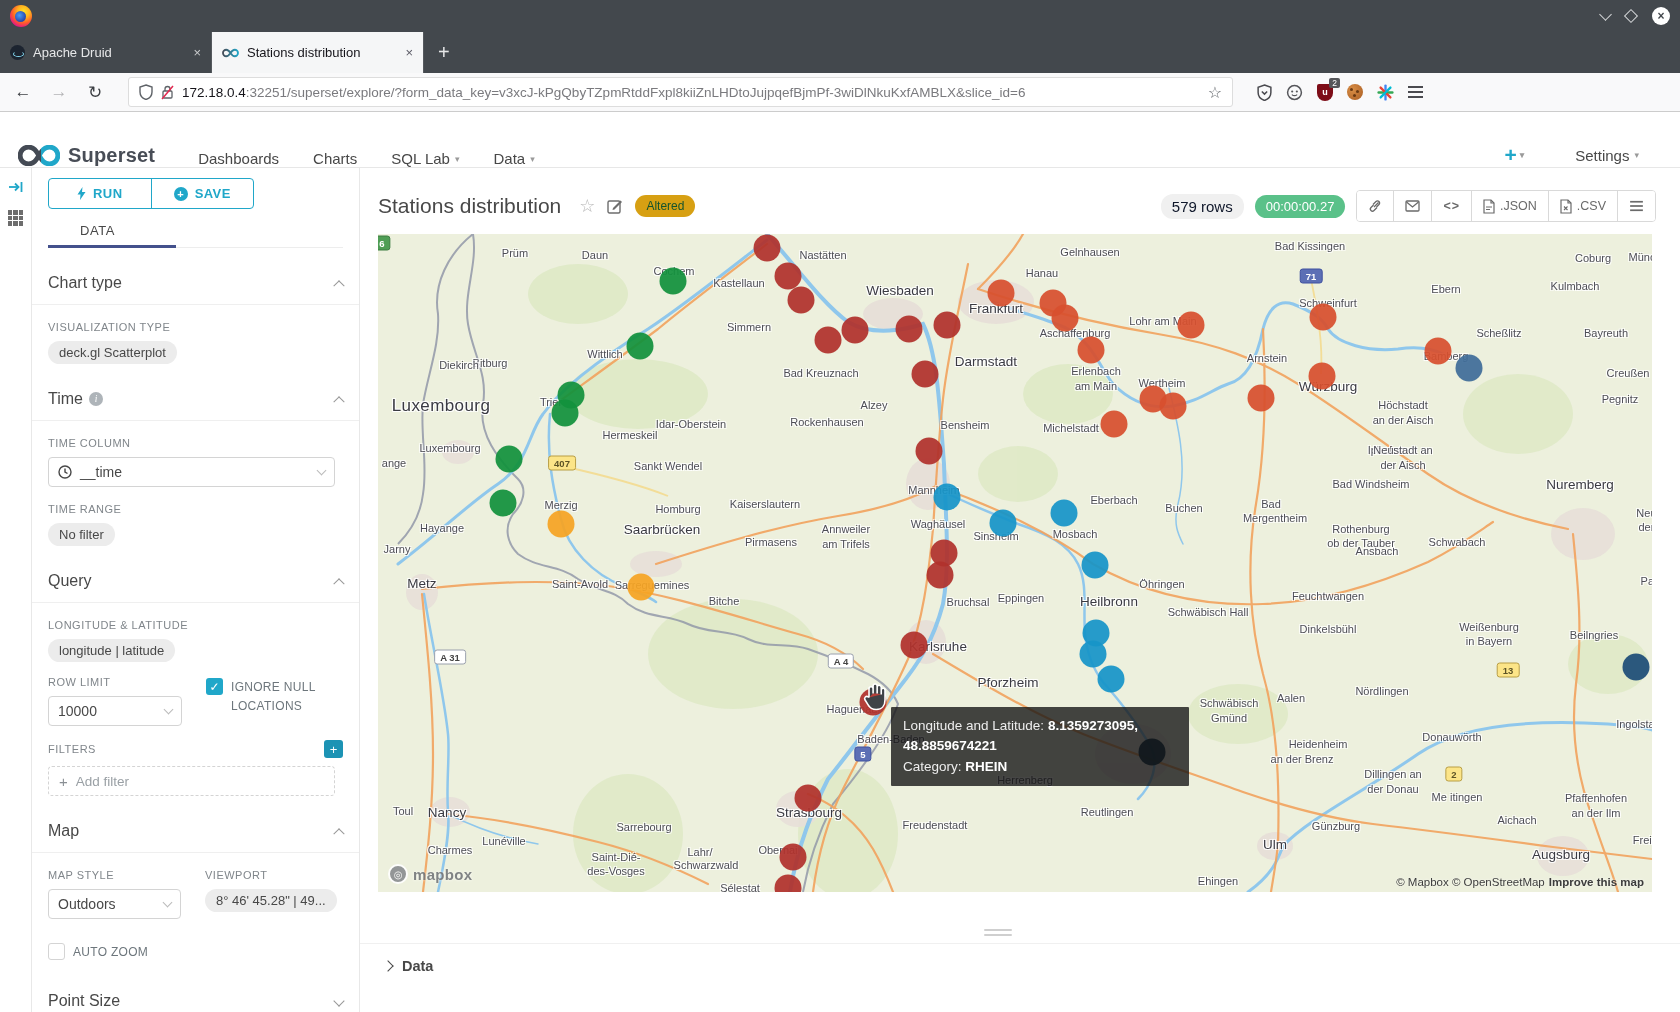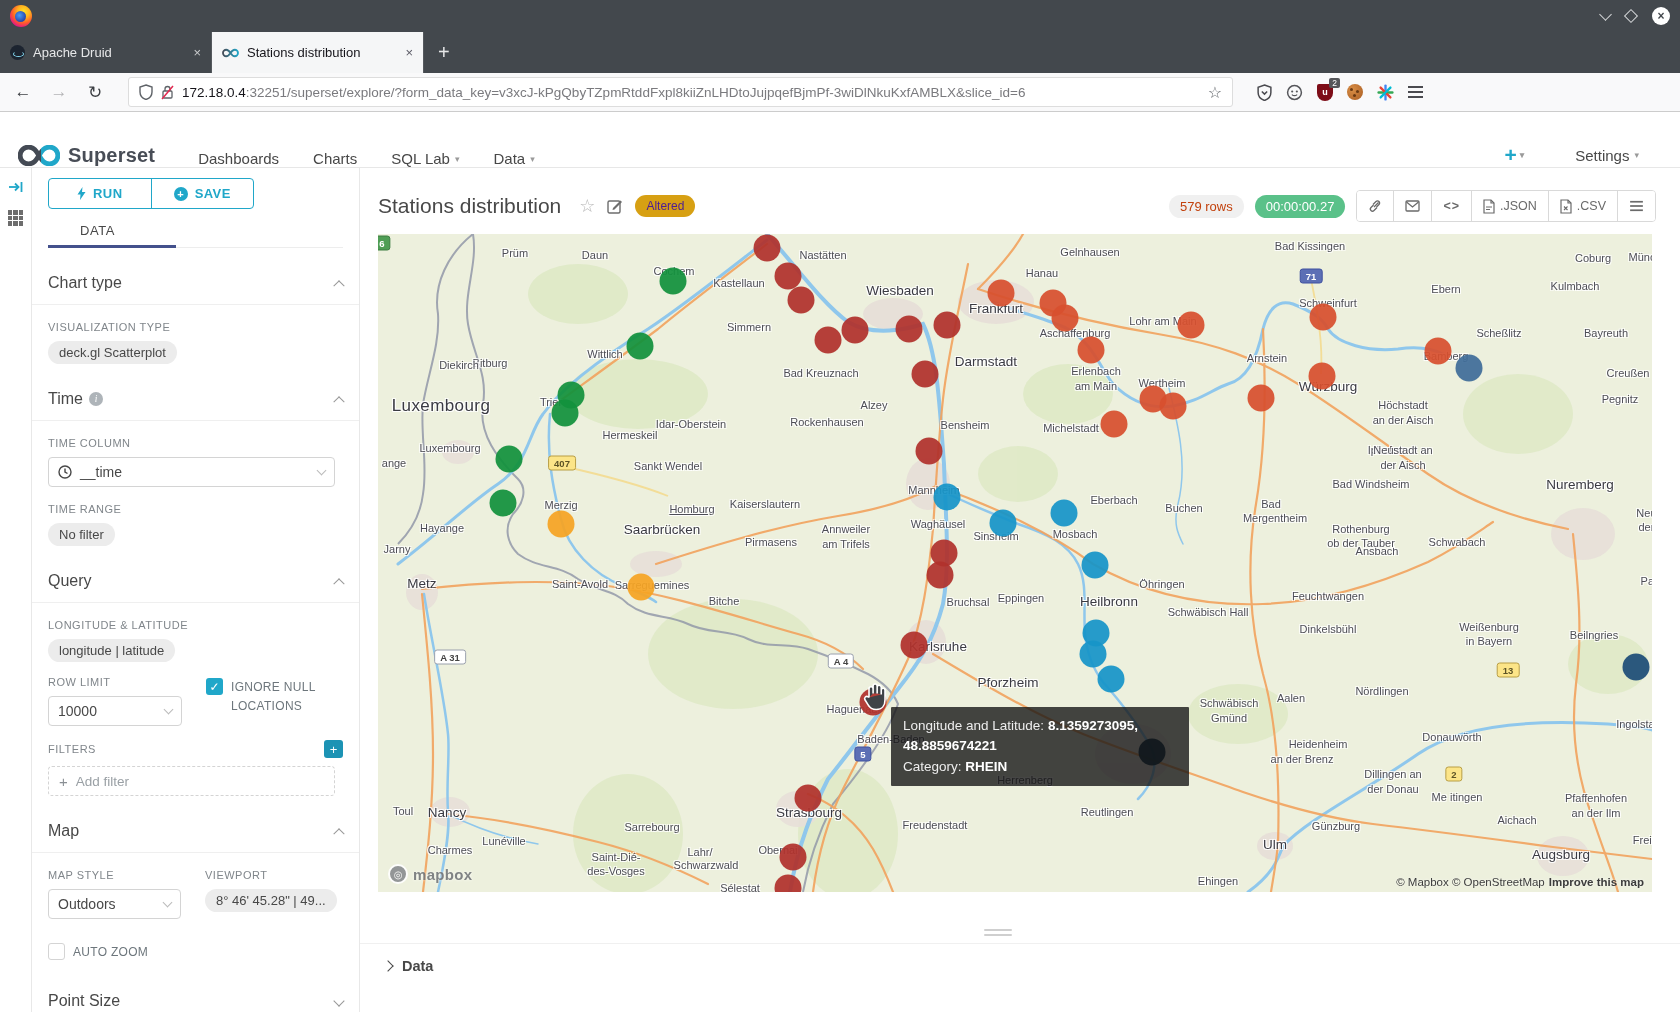--- a/index.html
+++ b/index.html
@@ -81,23 +81,23 @@
   .addfilter{border:1.5px dashed #d4d4d4;border-radius:4px;height:30px;display:flex;align-items:center;gap:8px;padding:0 10px;color:#9aa0a5;font-size:13.5px;margin-top:8px}
   .plus-sq{margin-left:auto;width:19px;height:18px;background:#1c93b4;border-radius:3px;color:#fff;font-size:13px;display:flex;align-items:center;justify-content:center}
   .tworow{display:flex;gap:24px}
 
   
   .main{flex:1;position:relative}
   .chead{display:flex;align-items:center;padding:22px 24px 0 18px}
   .ctitle{font-size:21px;color:#484848}
   .star{font-size:18px;color:#b7b7b7;margin-left:18px}
   .editico{margin-left:12px}
-  .altered{background:#d7a013;color:#4c1d95;font-size:12px;border-radius:11px;padding:4px 11px;margin-left:12px}
+  .altered{background:#d7a013;color:#14532d;font-size:12px;border-radius:11px;padding:4px 11px;margin-left:12px}
   .chead-right{margin-left:auto;display:flex;align-items:center;gap:11px}
-  .rows-pill{background:#f0f0f0;border-radius:12px;color:#c2410c;font-size:13px;padding:4px 11px}
+  .rows-pill{background:#f0f0f0;border-radius:12px;color:#0f172a;font-size:15px;padding:4px 11px}
   .timer{background:#5ac189;border-radius:12px;color:#fff;font-size:13px;padding:4px 11px}
   .btngroup{display:flex;border:1px solid #d9d9d9;border-radius:4px;overflow:hidden}
   .btngroup .gb{display:flex;align-items:center;gap:5px;padding:6px 11px;border-left:1px solid #d9d9d9;color:#6a6a6a;font-size:12.5px;background:#fff}
   .btngroup .gb:first-child{border-left:none}
 
   
   .map{position:absolute;left:18px;top:66px;width:1274px;height:658px;background:#edf0dd;overflow:hidden}
   .map svg.base{position:absolute;left:0;top:0}
   .mlabel{position:absolute;transform:translate(-50%,-50%);font-size:11px;color:#4d4d55;white-space:nowrap;text-shadow:1px 1px 0 rgba(255,255,255,.9),-1px 1px 0 rgba(255,255,255,.9),1px -1px 0 rgba(255,255,255,.9),-1px -1px 0 rgba(255,255,255,.9);z-index:3}
   .mlabel.s2{font-size:13.5px;color:#3a3a42}
@@ -536,21 +536,21 @@
           <div class="mlabel" style="left: 72px; top: 214px;">Luxembourg</div>
           <div class="mlabel" style="left: 16px; top: 229px;">ange</div>
           <div class="mlabel" style="left: 173px; top: 168px;">Trier</div>
           <div class="mlabel" style="left: 252px; top: 201px;">Hermeskeil</div>
           <div class="mlabel" style="left: 313px; top: 190px;">Idar-Oberstein</div>
           <div class="mlabel" style="left: 449px; top: 188px;">Rockenhausen</div>
           <div class="mlabel" style="left: 290px; top: 232px;">Sankt Wendel</div>
           <div class="mlabel" style="left: 387px; top: 270px;">Kaiserslautern</div>
           <div class="mlabel" style="left: 183px; top: 271px;">Merzig</div>
           <div class="mlabel" style="left: 64px; top: 294px;">Hayange</div>
-          <div class="mlabel" style="left: 314px; top: 275px; text-decoration: underline;">Homburg</div>
+          <div class="mlabel" style="left: 300px; top: 275px;">Homburg</div>
           <div class="mlabel s2" style="left: 284px; top: 295px;">Saarbrücken</div>
           <div class="mlabel" style="left: 468px; top: 295px;">Annweiler</div>
           <div class="mlabel" style="left: 468px; top: 310px;">am Trifels</div>
           <div class="mlabel" style="left: 393px; top: 308px;">Pirmasens</div>
           <div class="mlabel" style="left: 19px; top: 315px;">Jarny</div>
           <div class="mlabel s2" style="left: 44px; top: 349px;">Metz</div>
           <div class="mlabel" style="left: 202px; top: 350px;">Saint-Avold</div>
           <div class="mlabel" style="left: 274px; top: 351px;">Sarreguemines</div>
           <div class="mlabel" style="left: 346px; top: 367px;">Bitche</div>
           <div class="mlabel" style="left: 560px; top: 290px;">Waghäusel</div>
@@ -613,21 +613,21 @@
           <div class="mlabel" style="left: 362px; top: 654px;">Sélestat</div>
           <div class="mlabel" style="left: 557px; top: 591px;">Freudenstadt</div>
           <div class="mlabel" style="left: 322px; top: 618px;">Lahr/</div>
           <div class="mlabel" style="left: 328px; top: 631px;">Schwarzwald</div>
           <div class="mlabel" style="left: 238px; top: 623px;">Saint-Dié-</div>
           <div class="mlabel" style="left: 238px; top: 637px;">des-Vosges</div>
           <div class="mlabel" style="left: 72px; top: 616px;">Charmes</div>
           <div class="mlabel" style="left: 25px; top: 577px;">Toul</div>
           <div class="mlabel s2" style="left: 69px; top: 578px;">Nancy</div>
           <div class="mlabel" style="left: 126px; top: 607px;">Lunéville</div>
-          <div class="mlabel" style="left: 274px; top: 593px;">Sarrebourg</div>
+          <div class="mlabel" style="left: 266px; top: 593px;">Sarrebourg</div>
           <div class="mlabel" style="left: 556px; top: 256px;">Mannheim</div>
           <div class="mlabel" style="left: 587px; top: 191px;">Bensheim</div>
           <div class="mlabel" style="left: 693px; top: 194px;">Michelstadt</div>
           <div class="shield b" style="left: 933px; top: 42px;">71</div>
           <div class="shield y" style="left: 184px; top: 229px;">407</div>
           <div class="shield w" style="left: 463px; top: 427px;">A 4</div>
           <div class="shield w" style="left: 72px; top: 423px;">A 31</div>
           <div class="shield b" style="left: 485px; top: 520px;">5</div>
           <div class="shield y" style="left: 1076px; top: 540px;">2</div>
           <div class="shield y" style="left: 1130px; top: 436px;">13</div>

